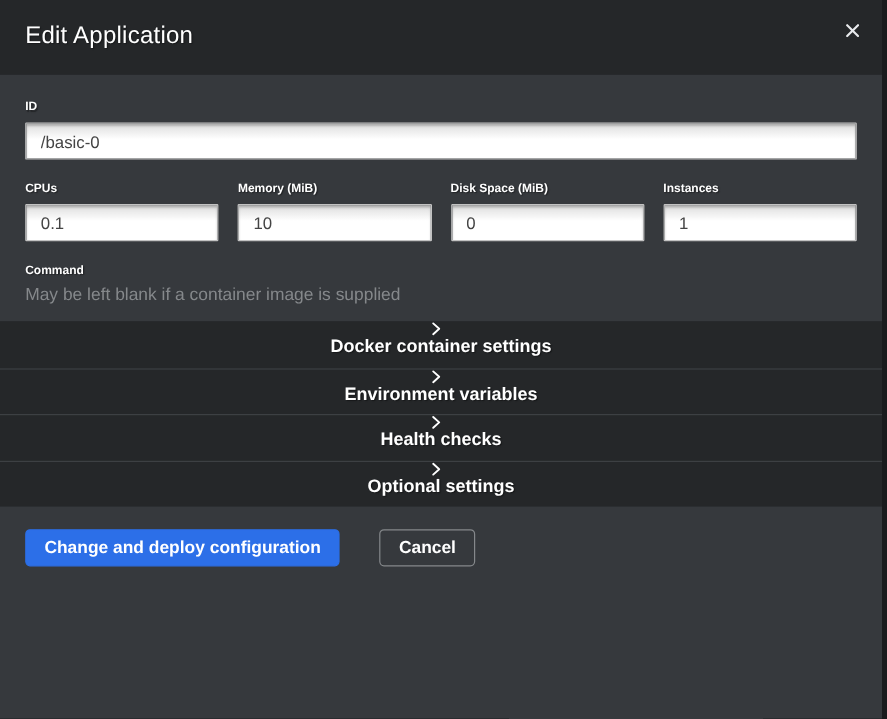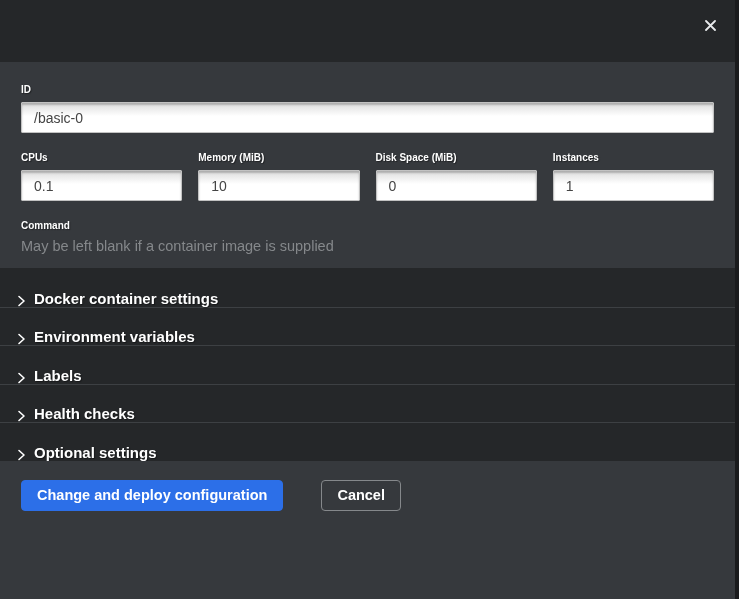--- a/index.html
+++ b/index.html
@@ -103,23 +103,24 @@
     font-size: 14.5px;
   }
   
   .sections {
     background: #252729;
     flex: 0 0 auto;
   }
   .section-row {
     height: 38.6px;
     display: flex;
-    align-items: flex-end;
+    align-items: center;
     padding: 0 17px;
     cursor: pointer;
+    flex-direction: column;
   }
   .section-row + .section-row { border-top: 1px solid #3d4043; }
   .section-chevron {
     width: 9px;
     height: 12px;
     margin-right: 8px;
     display: flex;
     align-items: center;
     flex: 0 0 auto;
   }
@@ -129,21 +130,21 @@
     font-weight: 700;
     text-shadow: 1px 1px 1px rgba(0,0,0,0.4);
   }
   
   .modal-footer {
     background: #36393d;
     flex: 1 1 auto;
     padding: 19px 25px 0 21px;
     display: flex;
     align-items: flex-start;
-    gap: 5px;
+    gap: 0;
   }
   .btn {
     height: 31px;
     border-radius: 4px;
     font-family: "Liberation Sans", sans-serif;
     font-size: 14.5px;
     font-weight: 600;
     cursor: pointer;
     display: inline-flex;
     align-items: center;
@@ -160,20 +161,21 @@
     color: #ffffff;
     margin-left: 33px;
   }
 </style>
 </head>
 <body>
 
 <div class="modal">
 
   <div class="modal-header">
+    <div class="modal-title">Edit Application</div>
     <button class="close-btn">
       <span>
         <svg width="11" height="11" viewBox="0 0 11 11">
           <path d="M1 1 L10 10 M10 1 L1 10" stroke="#e8eaec" stroke-width="1.8" stroke-linecap="round"></path>
         </svg>
       </span>
     </button>
   </div>
 
   <div class="modal-body">
@@ -222,28 +224,20 @@
 
     <div class="section-row">
       <span class="section-chevron">
         <svg width="9" height="12" viewBox="0 0 9 12">
           <path d="M2 1.5 L7 6 L2 10.5" stroke="#ffffff" stroke-width="1.6" fill="none" stroke-linecap="round" stroke-linejoin="round"></path>
         </svg>
       </span>
       <span class="section-label">Environment variables</span>
     </div>
 
-    <div class="section-row">
-      <span class="section-chevron">
-        <svg width="9" height="12" viewBox="0 0 9 12">
-          <path d="M2 1.5 L7 6 L2 10.5" stroke="#ffffff" stroke-width="1.6" fill="none" stroke-linecap="round" stroke-linejoin="round"></path>
-        </svg>
-      </span>
-      <span class="section-label">Labels</span>
-    </div>
 
     <div class="section-row">
       <span class="section-chevron">
         <svg width="9" height="12" viewBox="0 0 9 12">
           <path d="M2 1.5 L7 6 L2 10.5" stroke="#ffffff" stroke-width="1.6" fill="none" stroke-linecap="round" stroke-linejoin="round"></path>
         </svg>
       </span>
       <span class="section-label">Health checks</span>
     </div>
 

